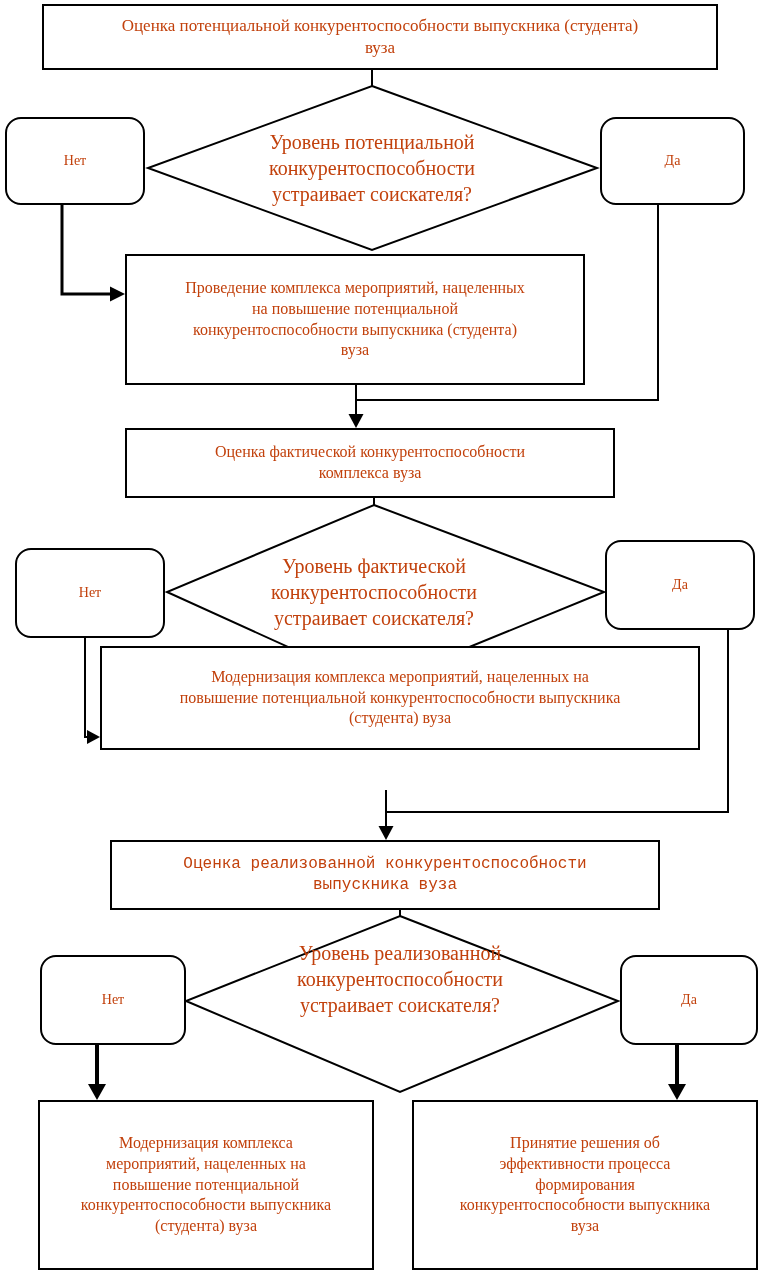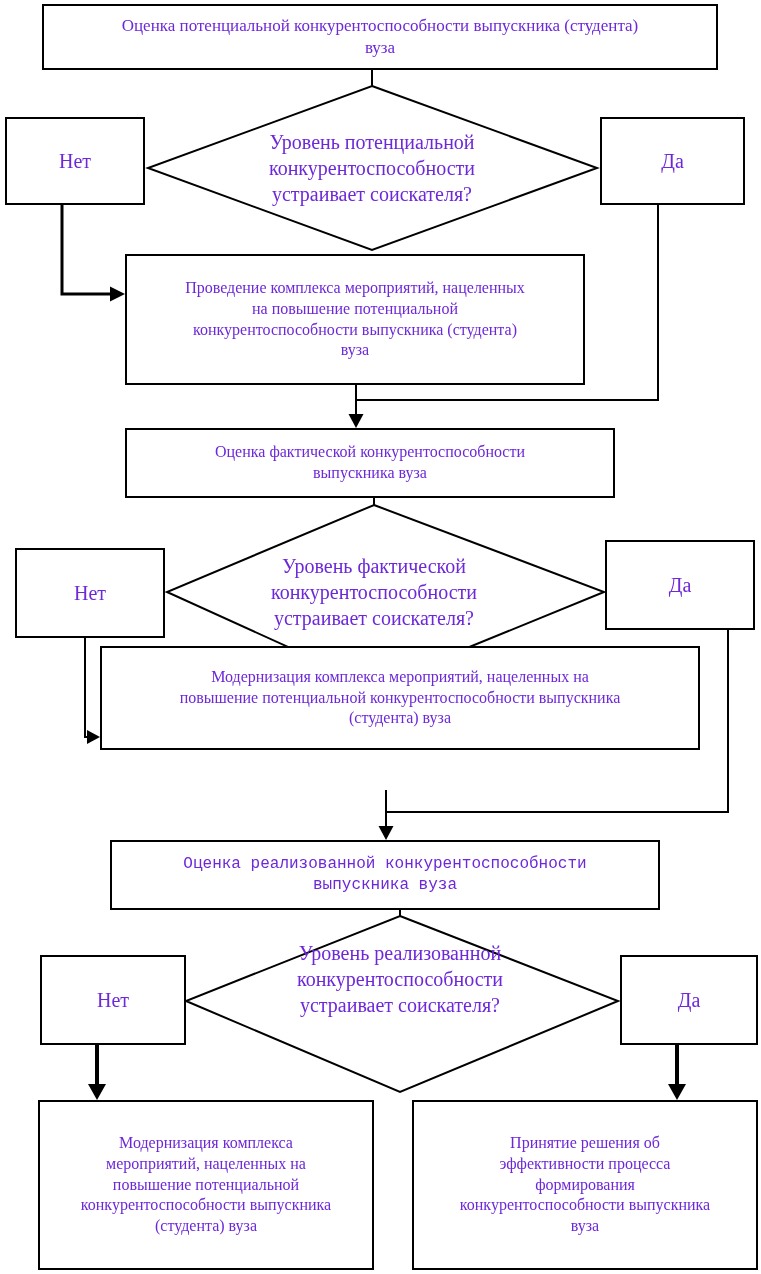--- a/index.html
+++ b/index.html
@@ -6,21 +6,21 @@
     margin: 0;
     padding: 0;
     background: #ffffff;
   }
   #canvas {
     position: relative;
     width: 761px;
     height: 1274px;
     background: #ffffff;
     font-family: "Liberation Serif", "DejaVu Serif", serif;
-    color: #6d28d9;
+    color: #c2410c;
     overflow: hidden;
   }
   #wires {
     position: absolute;
     left: 0;
     top: 0;
     width: 761px;
     height: 1274px;
   }
   .node {
@@ -34,22 +34,22 @@
     background: #ffffff;
     border: 2px solid #000000;
     font-size: 16px;
     line-height: 1.3;
     padding: 2px 6px;
   }
   .node.title {
     font-size: 17px;
   }
   .rounded {
-    border-radius: 0;
-    font-size: 20px;
+    border-radius: 16px;
+    font-size: 14px;
   }
   .dtext {
     position: absolute;
     display: flex;
     align-items: center;
     justify-content: center;
     text-align: center;
     white-space: pre-line;
     font-size: 20px;
     line-height: 1.3;
@@ -110,21 +110,21 @@
   <div class="dtext" style="left:237px; top:113px; width:270px; height:110px;">Уровень потенциальной
 конкурентоспособности
 устраивает соискателя?</div>
 
   <div class="node" style="left:125px; top:254px; width:460px; height:131px;">Проведение комплекса мероприятий, нацеленных
 на повышение потенциальной
 конкурентоспособности выпускника (студента)
 вуза</div>
 
   <div class="node" style="left:125px; top:428px; width:490px; height:70px;">Оценка фактической конкурентоспособности
-выпускника вуза</div>
+комплекса вуза</div>
 
   <div class="node rounded" style="left:15px; top:548px; width:150px; height:90px;">Нет</div>
 
   <div class="node rounded" style="left:605px; top:540px; width:150px; height:90px;">Да</div>
 
   <div class="dtext" style="left:239px; top:537px; width:270px; height:110px;">Уровень фактической
 конкурентоспособности
 устраивает соискателя?</div>
 
   <div class="node" style="left:100px; top:646px; width:600px; height:104px;">Модернизация комплекса мероприятий, нацеленных на

